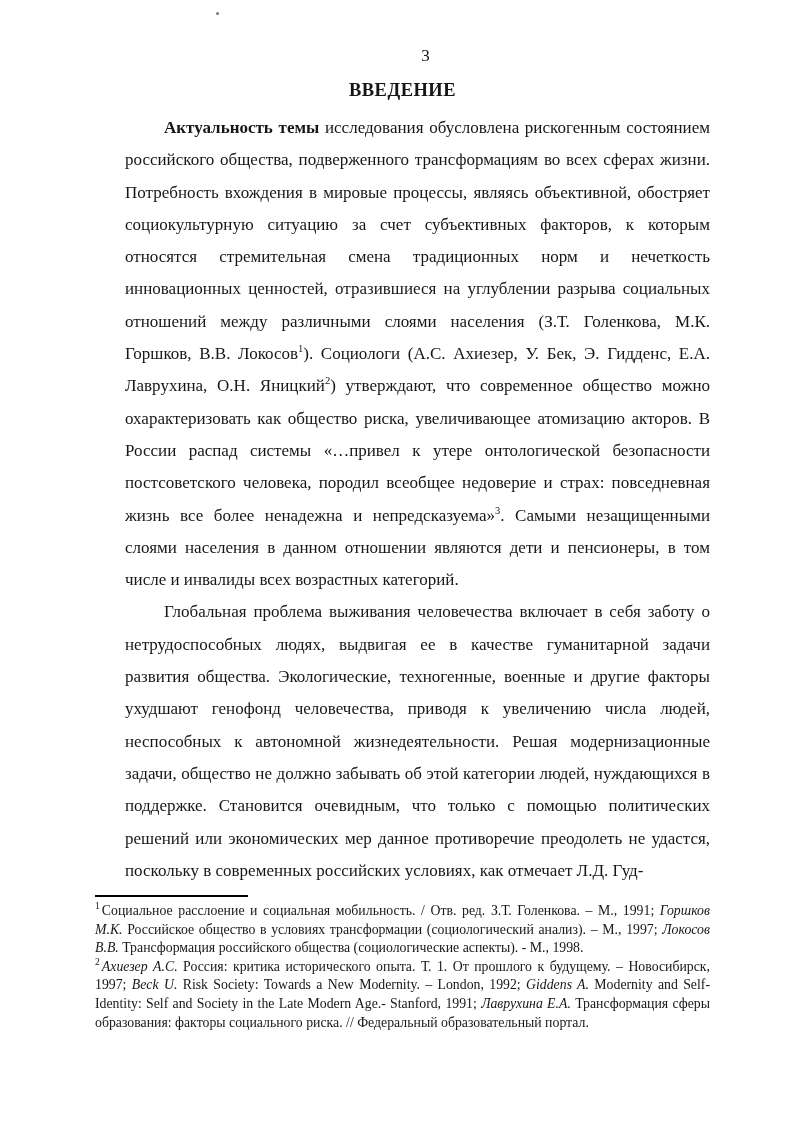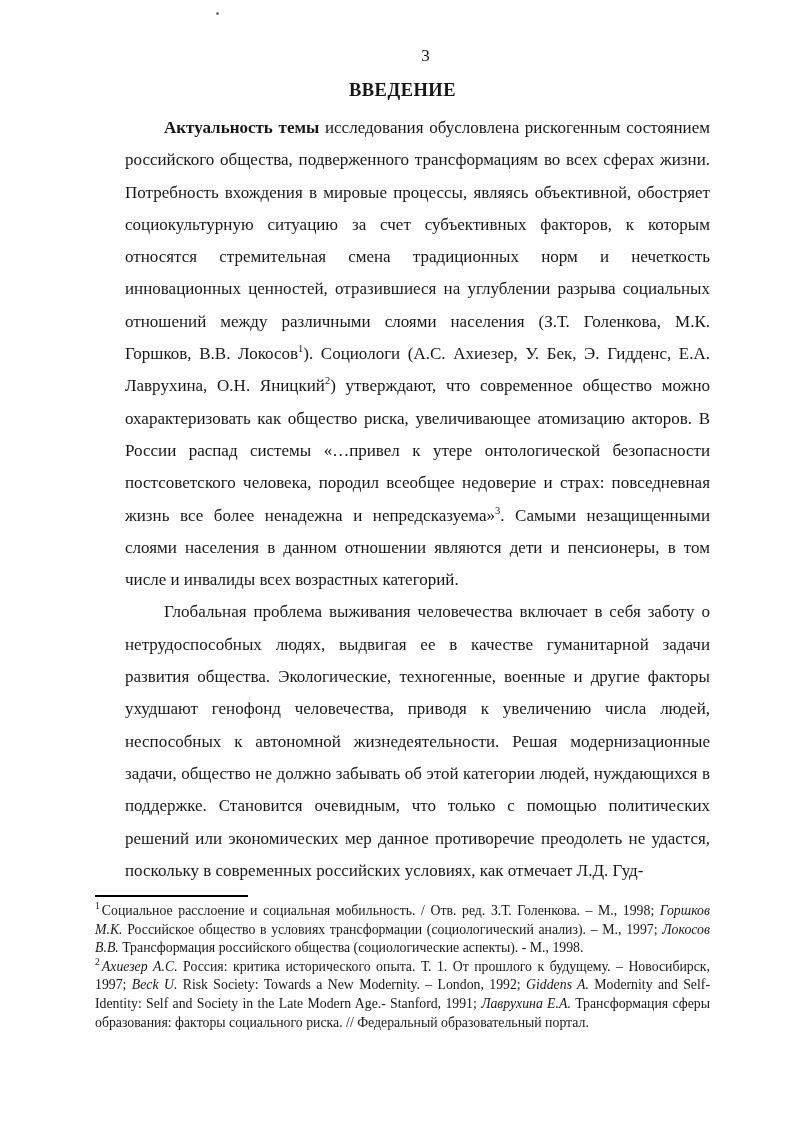--- a/index.html
+++ b/index.html
@@ -77,17 +77,17 @@
 
   <h1 class="doc-title">ВВЕДЕНИЕ</h1>
 
   <div class="body-text">
     <p class="para"><b>Актуальность темы</b><span> исследования обусловлена рискогенным состоянием российского общества, подверженного трансформациям во всех сферах жизни. Потребность вхождения в мировые процессы, являясь объективной, обостряет социокультурную ситуацию за счет субъективных факторов, к которым относятся стремительная смена традиционных норм и нечеткость инновационных ценностей, отразившиеся на углублении разрыва социальных отношений между различными слоями населения (З.Т. Голенкова, М.К. Горшков, В.В. Локосов</span><sup>1</sup><span>). Социологи (А.С. Ахиезер, У. Бек, Э. Гидденс, Е.А. Лаврухина, О.Н. Яницкий</span><sup>2</sup><span>) утверждают, что современное общество можно охарактеризовать как общество риска, увеличивающее атомизацию акторов. В России распад системы «…привел к утере онтологической безопасности постсоветского человека, породил всеобщее недоверие и страх: повседневная жизнь все более ненадежна и непредсказуема»</span><sup>3</sup><span>. Самыми незащищенными слоями населения в данном отношении являются дети и пенсионеры, в том числе и инвалиды всех возрастных категорий.</span></p>
     <p class="para"><span>Глобальная проблема выживания человечества включает в себя заботу о нетрудоспособных людях, выдвигая ее в качестве гуманитарной задачи развития общества. Экологические, техногенные, военные и другие факторы ухудшают генофонд человечества, приводя к увеличению числа людей, неспособных к автономной жизнедеятельности. Решая модернизационные задачи, общество не должно забывать об этой категории людей, нуждающихся в поддержке. Становится очевидным, что только с помощью политических решений или экономических мер данное противоречие преодолеть не удастся, поскольку в современных российских условиях, как отмечает Л.Д. Гуд-</span></p>
   </div>
 
   <div class="footnotes">
     <div class="fn-rule"></div>
-    <p class="fn"><sup>1</sup><span>Социальное расслоение и социальная мобильность. / Отв. ред. З.Т. Голенкова. – М., 1998; </span><i>Горшков М.К.</i><span> Российское общество в условиях трансформации (социологический анализ). – М., 1997; </span><i>Локосов В.В.</i><span> Трансформация российского общества (социологические аспекты). - М., 1998.</span></p>
+    <p class="fn"><sup>1</sup><span>Социальное расслоение и социальная мобильность. / Отв. ред. З.Т. Голенкова. – М., 1991; </span><i>Горшков М.К.</i><span> Российское общество в условиях трансформации (социологический анализ). – М., 1997; </span><i>Локосов В.В.</i><span> Трансформация российского общества (социологические аспекты). - М., 1998.</span></p>
     <p class="fn"><sup>2</sup><i>Ахиезер А.С.</i><span> Россия: критика исторического опыта. Т. 1. От прошлого к будущему. – Новосибирск, 1997; </span><i>Beck U.</i><span> Risk Society: Towards a New Modernity. – London, 1992; </span><i>Giddens A.</i><span> Modernity and Self-Identity: Self and Society in the Late Modern Age.- Stanford, 1991; </span><i>Лаврухина Е.А.</i><span> Трансформация сферы образования: факторы социального риска. // Федеральный образовательный портал.</span></p>
   </div>
 
 </div>
 
 </body></html>

